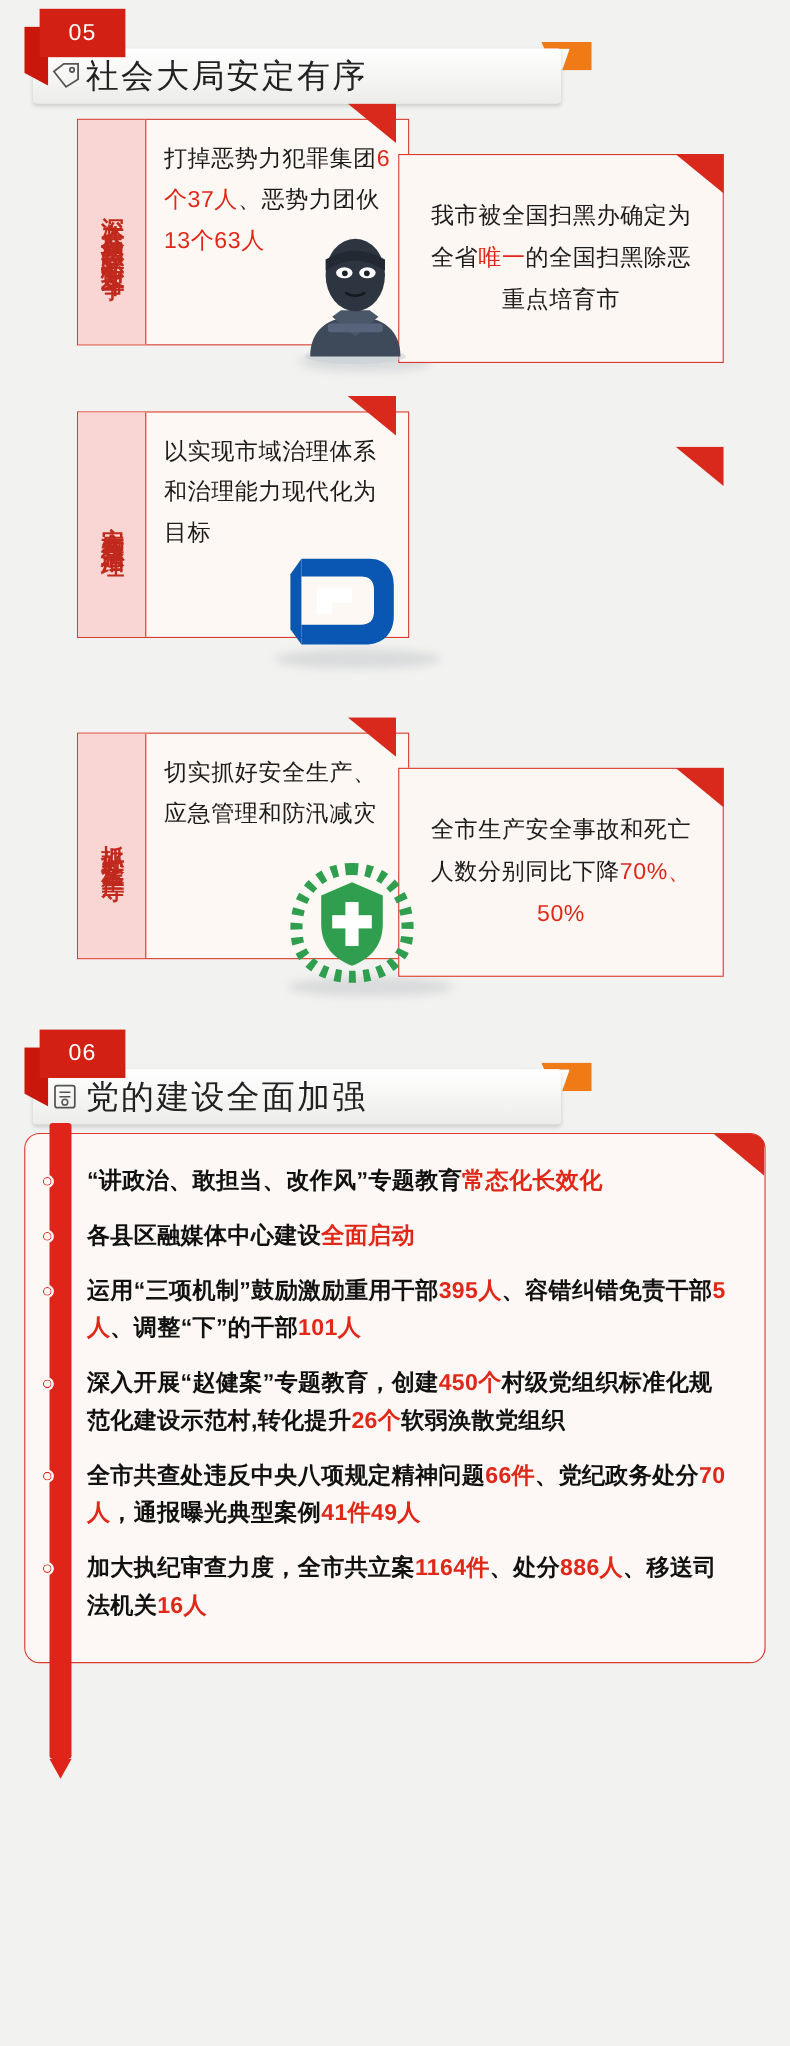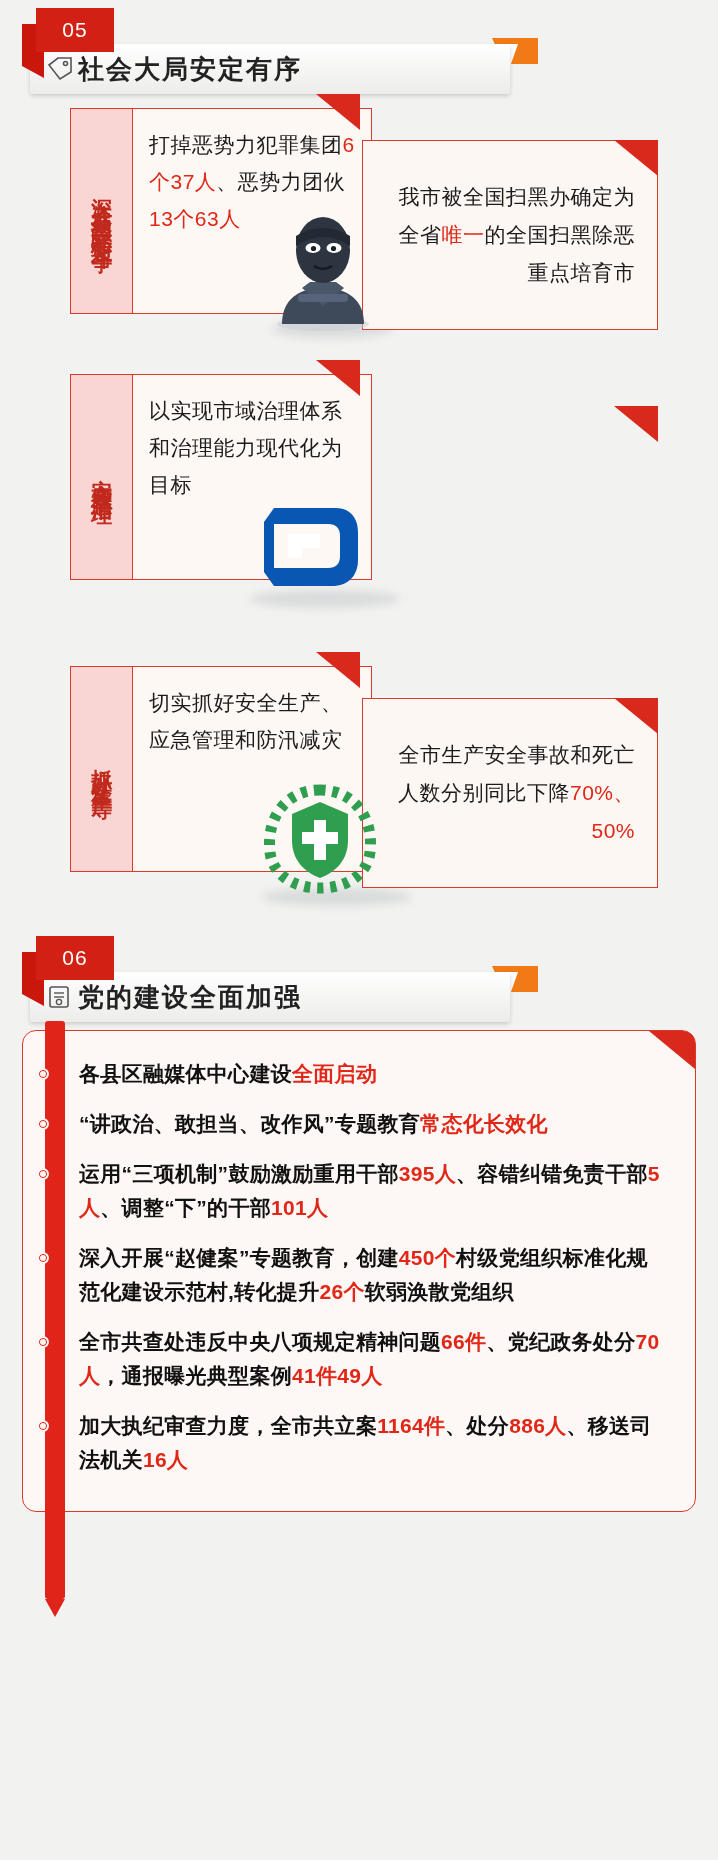--- a/index.html
+++ b/index.html
@@ -75,22 +75,22 @@
     position: absolute;
     top: 30px;
     left: 470px;
     width: 46px;
     height: 26px;
     background: #f07a16;
     clip-path: polygon(0 0, 100% 0, 100% 100%, 26% 100%);
     z-index: 1;
   }
   .sh-title {
-    font-size: 26px;
-    font-weight: bold;
+    font-size: 30px;
+    font-weight: normal;
     color: #222;
     letter-spacing: 2px;
   }
   .sh-icon {
     position: absolute;
     left: 16px;
     top: 12px;
     width: 28px;
     height: 26px;
   }
@@ -170,21 +170,21 @@
     width: 44px;
     height: 36px;
     background: #d9281c;
     clip-path: polygon(0 0, 100% 0, 100% 100%);
     z-index: 5;
   }
   .cr-text {
     font-size: 21px;
     line-height: 1.8;
     color: #1c1c1c;
-    text-align: right;
+    text-align: center;
     letter-spacing: .5px;
   }
   .hl { color: #e02718; }
   .art {
     position: absolute;
     z-index: 6;
     pointer-events: none;
   }
   .shadow-ell {
     position: absolute;
@@ -388,48 +388,48 @@
   </div>
 </div>
 
 <div class="list-block">
   <div class="lb-redbar"></div>
   <div class="lb-fold"></div>
 
   <div class="li-row">
     <span class="li-dot"></span>
     <div class="li-text">
+      <span>“讲政治、敢担当、改作风”专题教育</span><span class="hl">常态化长效化</span>
+    </div>
+  </div>
+
+  <div class="li-row">
+    <span class="li-dot"></span>
+    <div class="li-text">
       <span>各县区融媒体中心建设</span><span class="hl">全面启动</span>
     </div>
   </div>
 
   <div class="li-row">
     <span class="li-dot"></span>
     <div class="li-text">
-      <span>“讲政治、敢担当、改作风”专题教育</span><span class="hl">常态化长效化</span>
+      <span>运用“三项机制”鼓励激励重用干部</span><span class="hl">395人</span><span>、容错纠错免责干部</span><span class="hl">5人</span><span>、调整“下”的干部</span><span class="hl">101人</span>
     </div>
   </div>
 
   <div class="li-row">
     <span class="li-dot"></span>
     <div class="li-text">
-      <span>运用“三项机制”鼓励激励重用干部</span><span class="hl">395人</span><span>、容错纠错免责干部</span><span class="hl">5人</span><span>、调整“下”的干部</span><span class="hl">101人</span>
+      <span>深入开展“赵健案”专题教育，创建</span><span class="hl">450个</span><span>村级党组织标准化规范化建设示范村,转化提升</span><span class="hl">26个</span><span>软弱涣散党组织</span>
     </div>
   </div>
 
   <div class="li-row">
     <span class="li-dot"></span>
     <div class="li-text">
-      <span>深入开展“赵健案”专题教育，创建</span><span class="hl">450个</span><span>村级党组织标准化规范化建设示范村,转化提升</span><span class="hl">26个</span><span>软弱涣散党组织</span>
-    </div>
-  </div>
-
-  <div class="li-row">
-    <span class="li-dot"></span>
-    <div class="li-text">
       <span>全市共查处违反中央八项规定精神问题</span><span class="hl">66件</span><span>、党纪政务处分</span><span class="hl">70人</span><span>，通报曝光典型案例</span><span class="hl">41件49人</span>
     </div>
   </div>
 
   <div class="li-row" style="margin-bottom:0;">
     <span class="li-dot"></span>
     <div class="li-text">
       <span>加大执纪审查力度，全市共立案</span><span class="hl">1164件</span><span>、处分</span><span class="hl">886人</span><span>、移送司法机关</span><span class="hl">16人</span>
     </div>
   </div>

